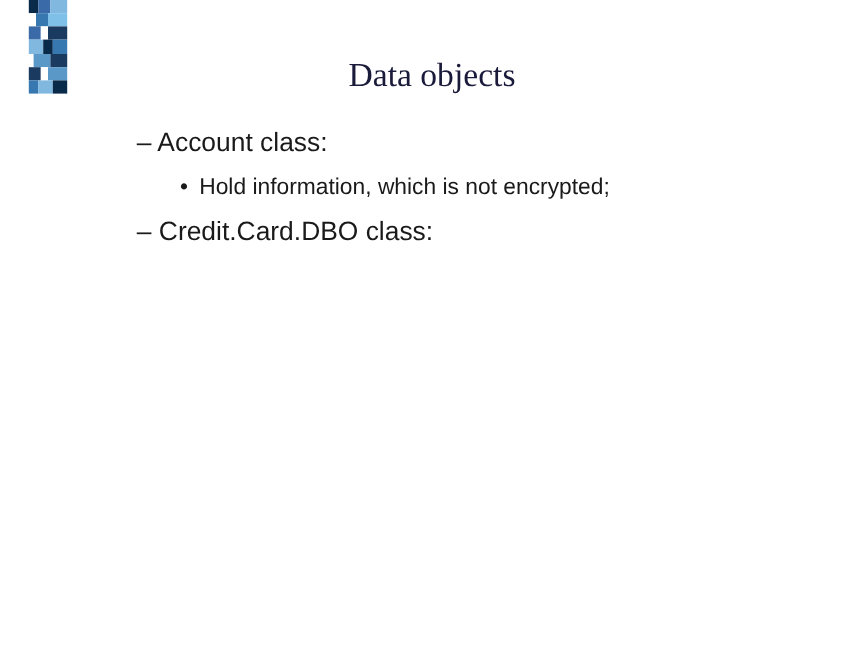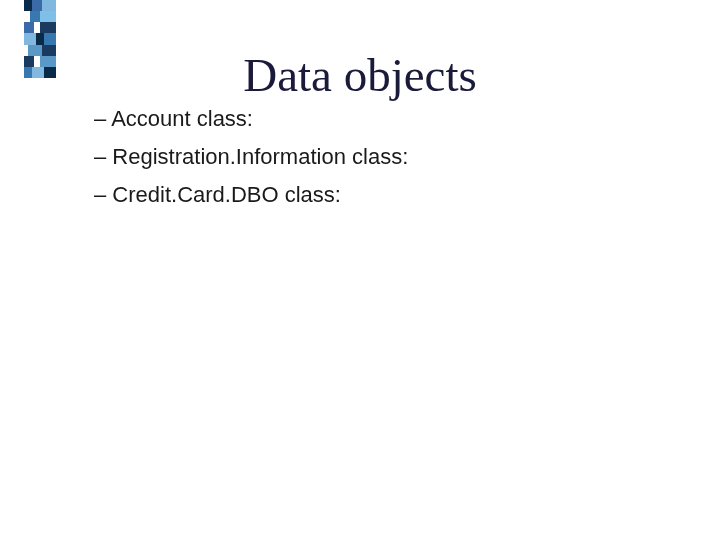--- a/index.html
+++ b/index.html
@@ -26,28 +26,28 @@
     }
     .stripe-art .cell {
       height: 100%;
     }
     .title {
       position: absolute;
       top: 48px;
       width: 100%;
       text-align: center;
       font-family: "Times New Roman", Times, serif;
-      font-size: 47px;
+      font-size: 28px;
       font-weight: 400;
       color: #1a1a3a;
     }
     .content {
       position: absolute;
       top: 100px;
-      left: 94px;
+      left: 114px;
       right: 60px;
       color: #1a1a1a;
     }
     .level1 {
       font-size: 22px;
       margin-bottom: 12px;
       margin-top: 6px;
     }
     .bullets {
       margin-left: 36px;
@@ -105,18 +105,18 @@
       <div class="cell" style="background: rgb(128, 184, 224); width: 12px;"></div>
       <div class="cell" style="background: rgb(10, 42, 74); width: 12px;"></div>
     </div>
   </div>
 
 <div class="title">Data objects</div>
 
 <div class="content" id="content">
     <div class="level1">– Account class:</div>
     <div class="bullets">
+      <div class="bullet-line">Hold information, which is not encrypted;</div>
     </div>
-    <div class="level1">– Registration.Information class:</div>
     <div class="bullets">
     </div>
     <div class="level1">– Credit.Card.DBO class:</div>
   </div>
 
 </body></html>

